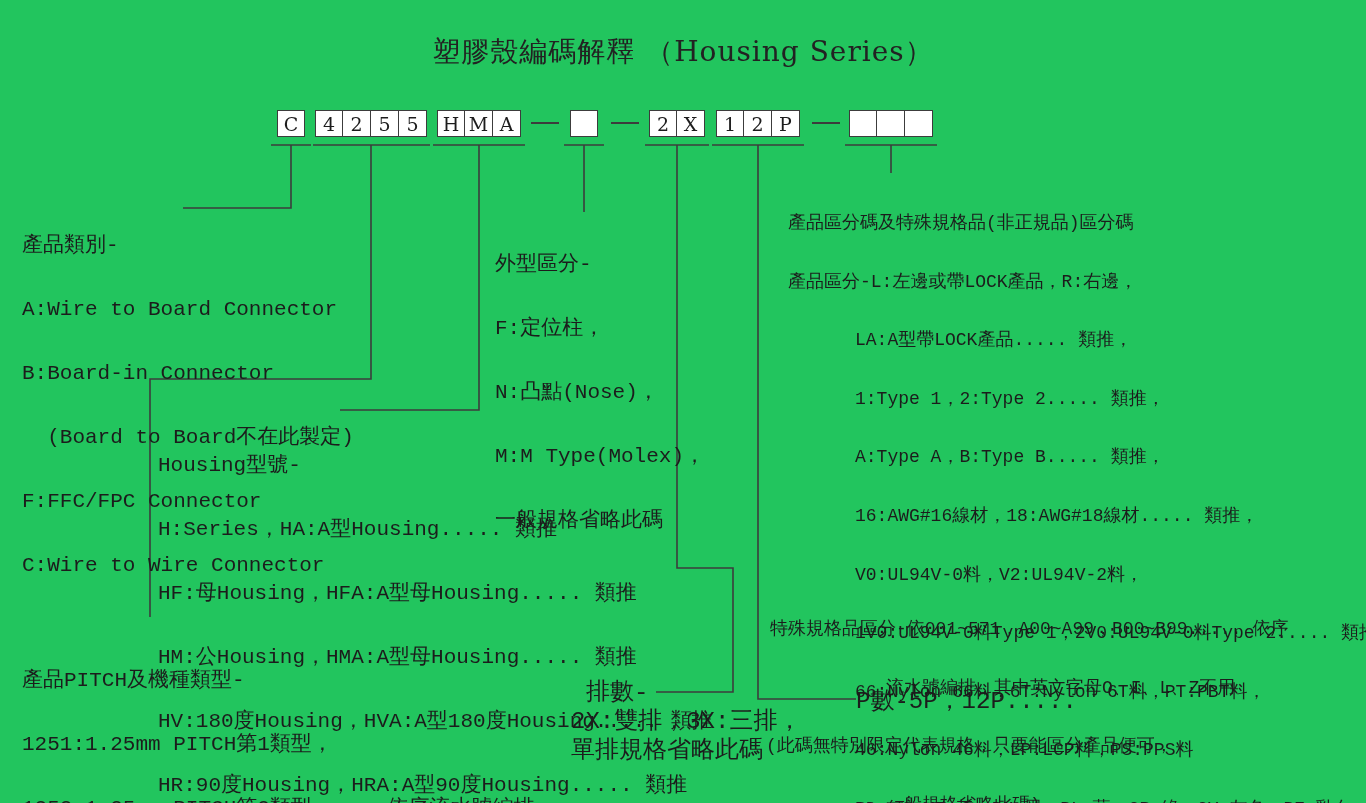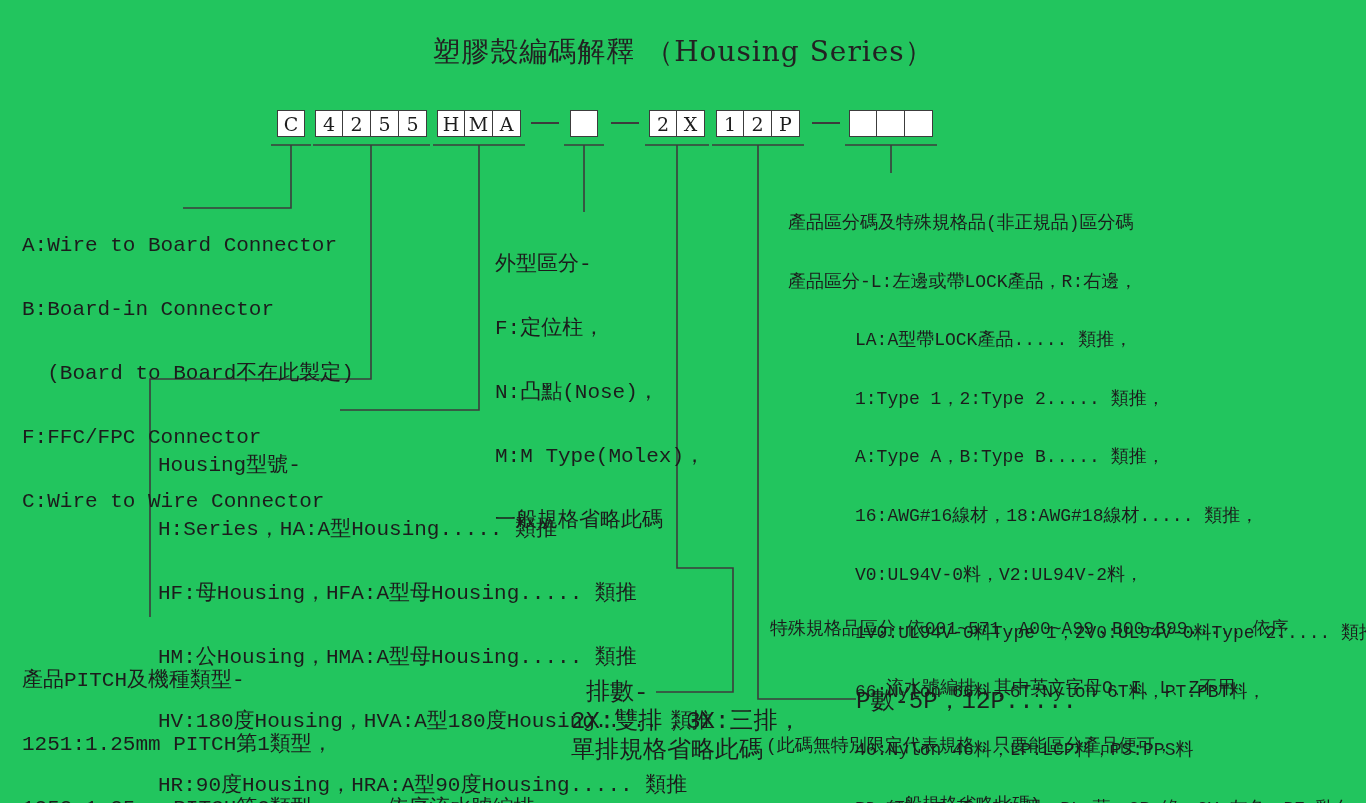--- a/index.html
+++ b/index.html
@@ -88,20 +88,21 @@
     </div>
     <div class="dash" style="left:812px;width:28px"></div>
     <div class="box-group" style="left:849px">
       <div class="box-cell"></div>
       <div class="box-cell"></div>
       <div class="box-cell"></div>
     </div>
   </div>
 
   <div class="tblock f21" style="left:22px;top:196px">
+    <div>產品類別-</div>
     <div>A:Wire to Board Connector</div>
     <div>B:Board-in Connector</div>
     <div>  (Board to Board不在此製定)</div>
     <div>F:FFC/FPC Connector</div>
     <div>C:Wire to Wire Connector</div>
   </div>
 
   <div class="tblock f21" style="left:158px;top:416px">
     <div>Housing型號-</div>
     <div>H:Series，HA:A型Housing..... 類推</div>

